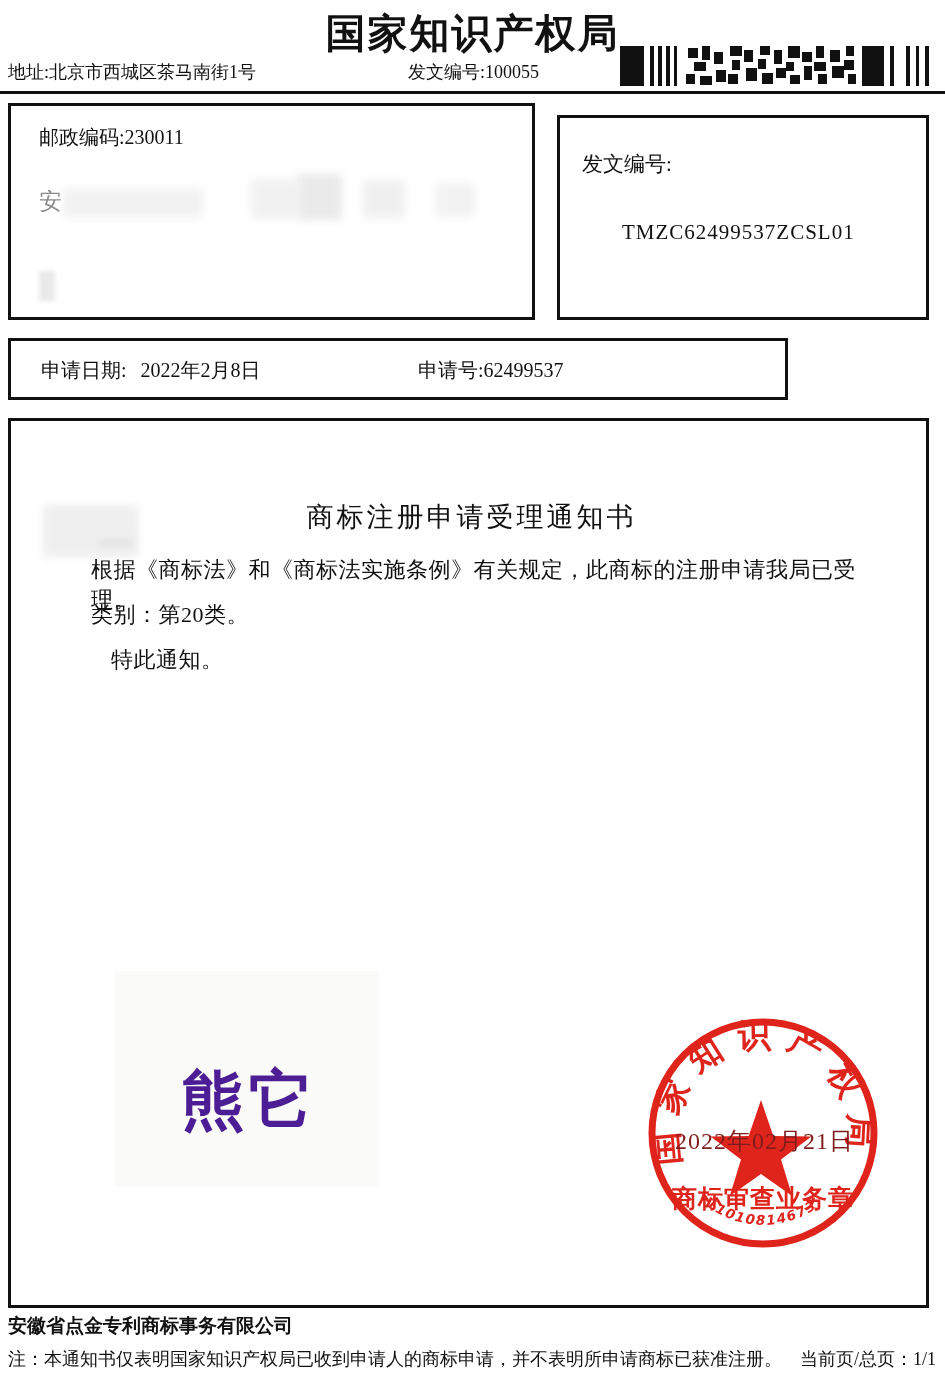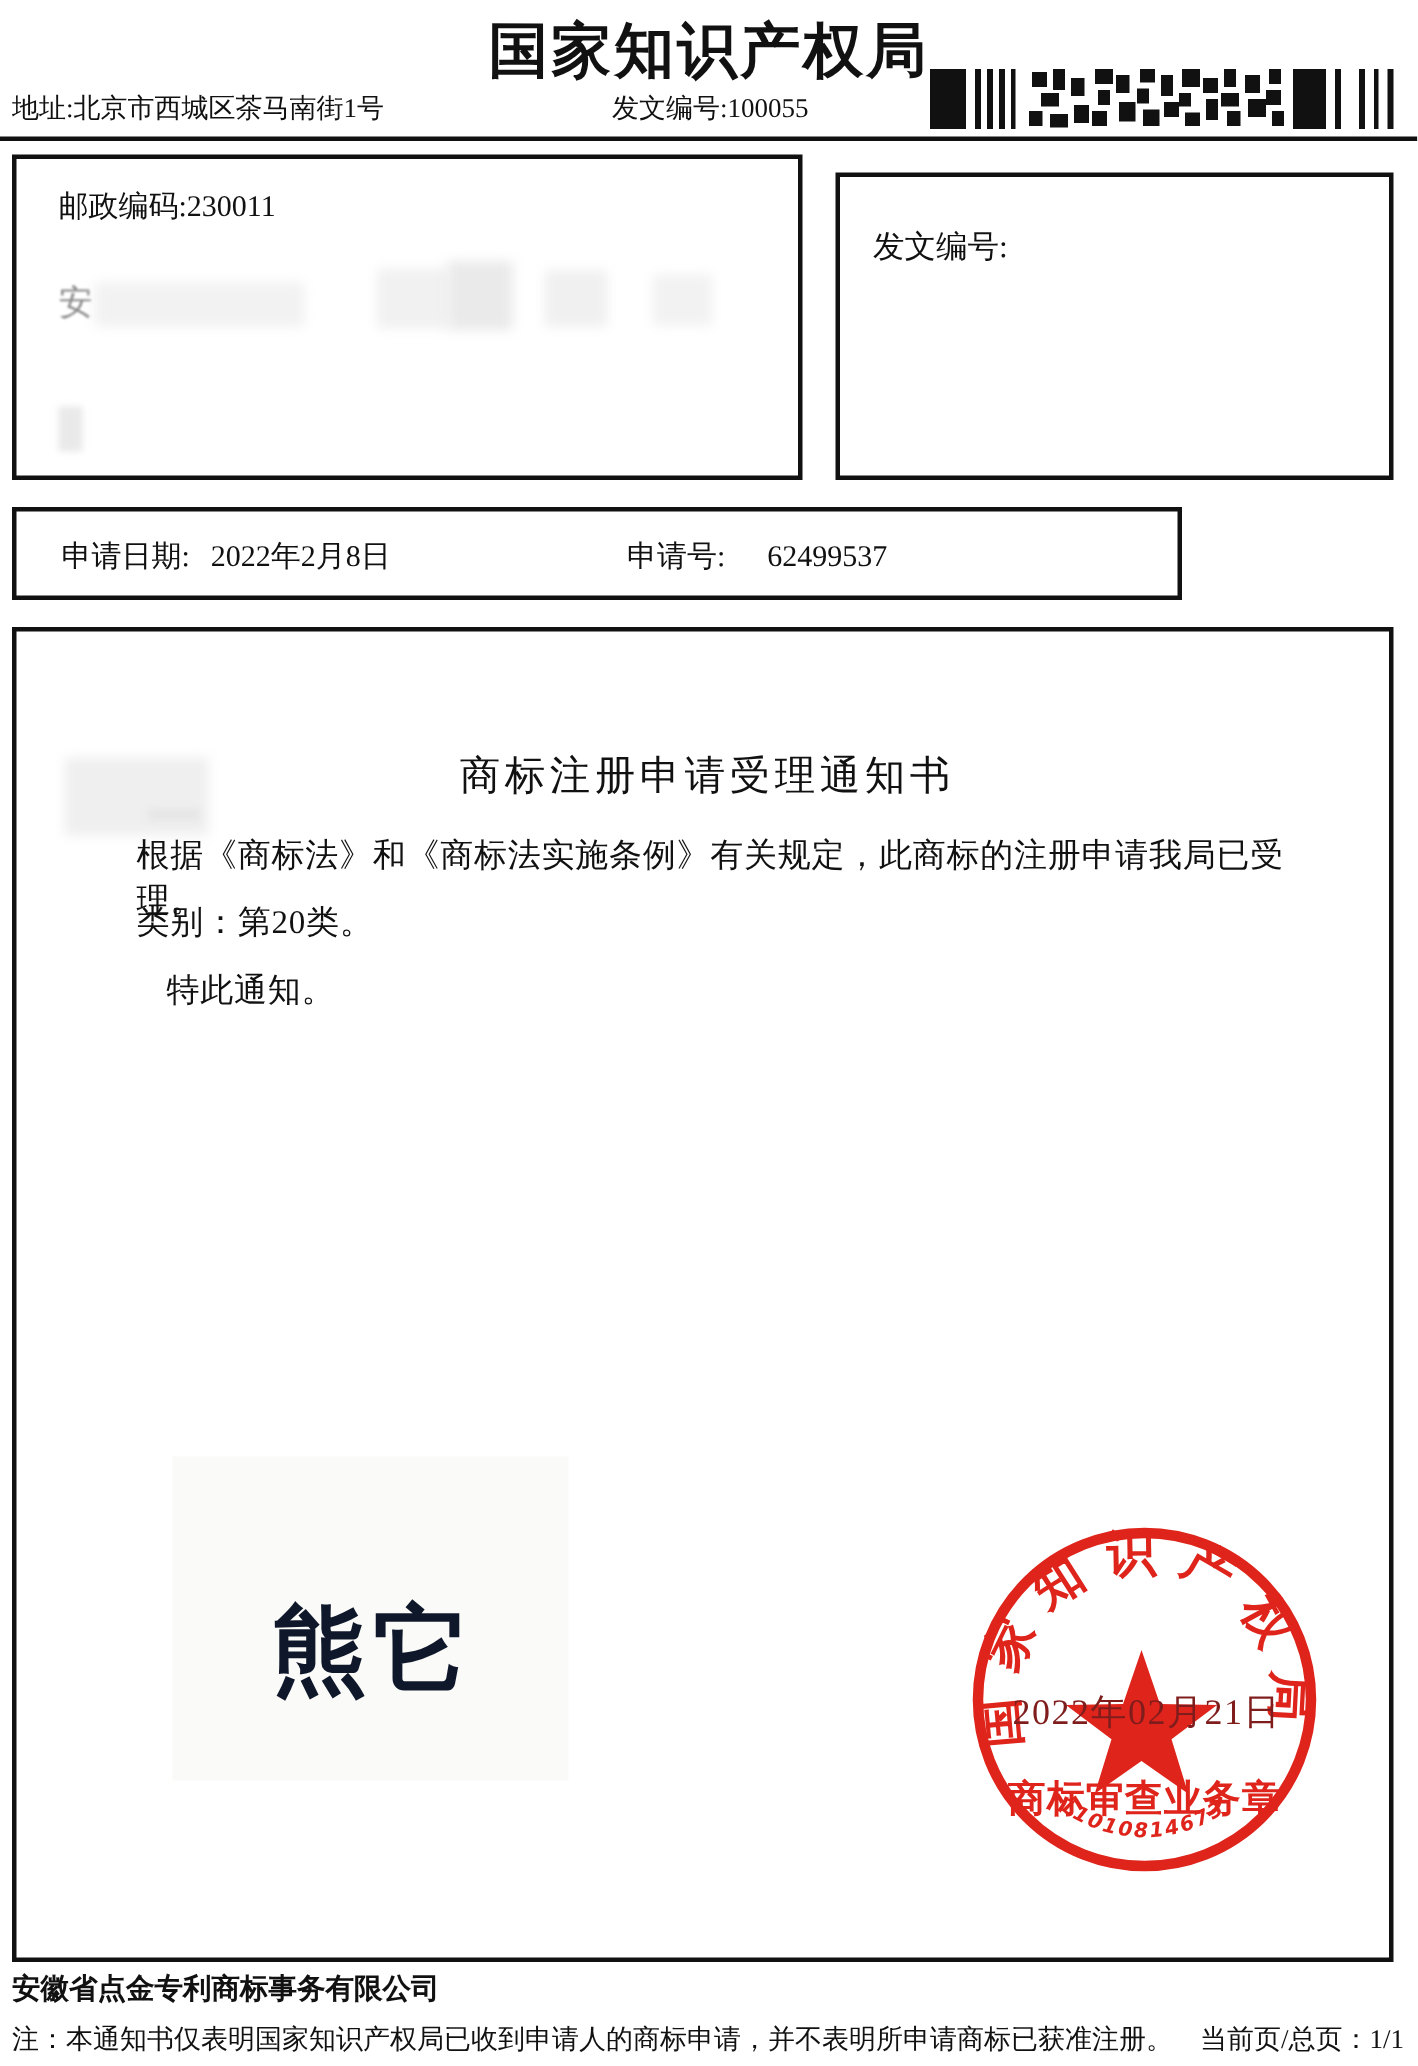--- a/index.html
+++ b/index.html
@@ -34,40 +34,40 @@
   .bp5 { top:77px; left:424px; width:40px; height:34px; background:#f2f2f2; }
   .faint-mark { position:absolute; top:165px; left:28px; width:16px; height:30px;
                 background:#e9e9e9; filter:blur(2px); }
 
   .docnum-label { position:absolute; top:32px; left:22px; font-size:21px; }
   .docnum-value { position:absolute; top:102px; left:62px; font-size:21px; letter-spacing:1px; }
 
   .app-date { position:absolute; top:16px; left:30px; font-size:20px; }
   .app-date .val { margin-left:14px; }
   .app-num { position:absolute; top:16px; left:407px; font-size:20px; }
-  .app-num .val { margin-left:28px; }
+  .app-num .val { }
 
   
   .notice-title { position:absolute; top:32px; left:0; width:921px; text-align:center;
                   font-size:27px; letter-spacing:3px;margin-top:46px; }
   .redact-a { position:absolute; top:84px; left:32px; width:96px; height:52px;
               background:#efefef; filter:blur(4px); }
   .redact-b { position:absolute; top:118px; left:88px; width:34px; height:8px;
               background:#e6e6e6; filter:blur(2px); }
   .body-line { position:absolute; left:80px; font-size:22px; letter-spacing:0.5px; }
   .bl1 { top:134px; width:800px; }
   .bl2 { top:179px; }
   .bl3 { top:224px;margin-left:20px; }
 
   
   .tm-spec { position:absolute; top:550px; left:104px; width:264px; height:216px;
              background:#fafaf8; }
   .tm-text { position:absolute; top:636px; left:170px;
              font-family:"Liberation Sans","DejaVu Sans",sans-serif;
-             font-weight:900; font-size:64px; letter-spacing:4px; color:#0f172a; }
+             font-weight:900; font-size:64px; letter-spacing:4px; color:#4c1d95; }
 
   
   .seal { position:absolute; top:592px; left:632px; width:240px; height:240px; }
   .seal svg { width:240px; height:240px; }
   .seal-date { position:absolute; top:704px; left:664px; font-size:24px; color:#7f1d1d;
                letter-spacing:1px; white-space:nowrap; }
 
   
   .agent-line { position:absolute; top:1313px; left:8px; font-size:19px; font-weight:bold; }
   .footer-note { position:absolute; top:1347px; left:8px; font-size:18px; }
@@ -138,20 +138,21 @@
     <div class="blur-patch bp1"></div>
     <div class="blur-patch bp2"></div>
     <div class="blur-patch bp3"></div>
     <div class="blur-patch bp4"></div>
     <div class="blur-patch bp5"></div>
     <div class="faint-mark"></div>
   </div>
 
   <div class="box docnum-box">
     <div class="docnum-label">发文编号:</div>
+    <div class="docnum-value">TMZC62499537ZCSL01</div>
   </div>
 
   <div class="box app-box">
     <div class="app-date">
       <span>申请日期:</span><span class="val">2022年2月8日</span>
     </div>
     <div class="app-num">
       <span>申请号:</span><span class="val">62499537</span>
     </div>
   </div>

